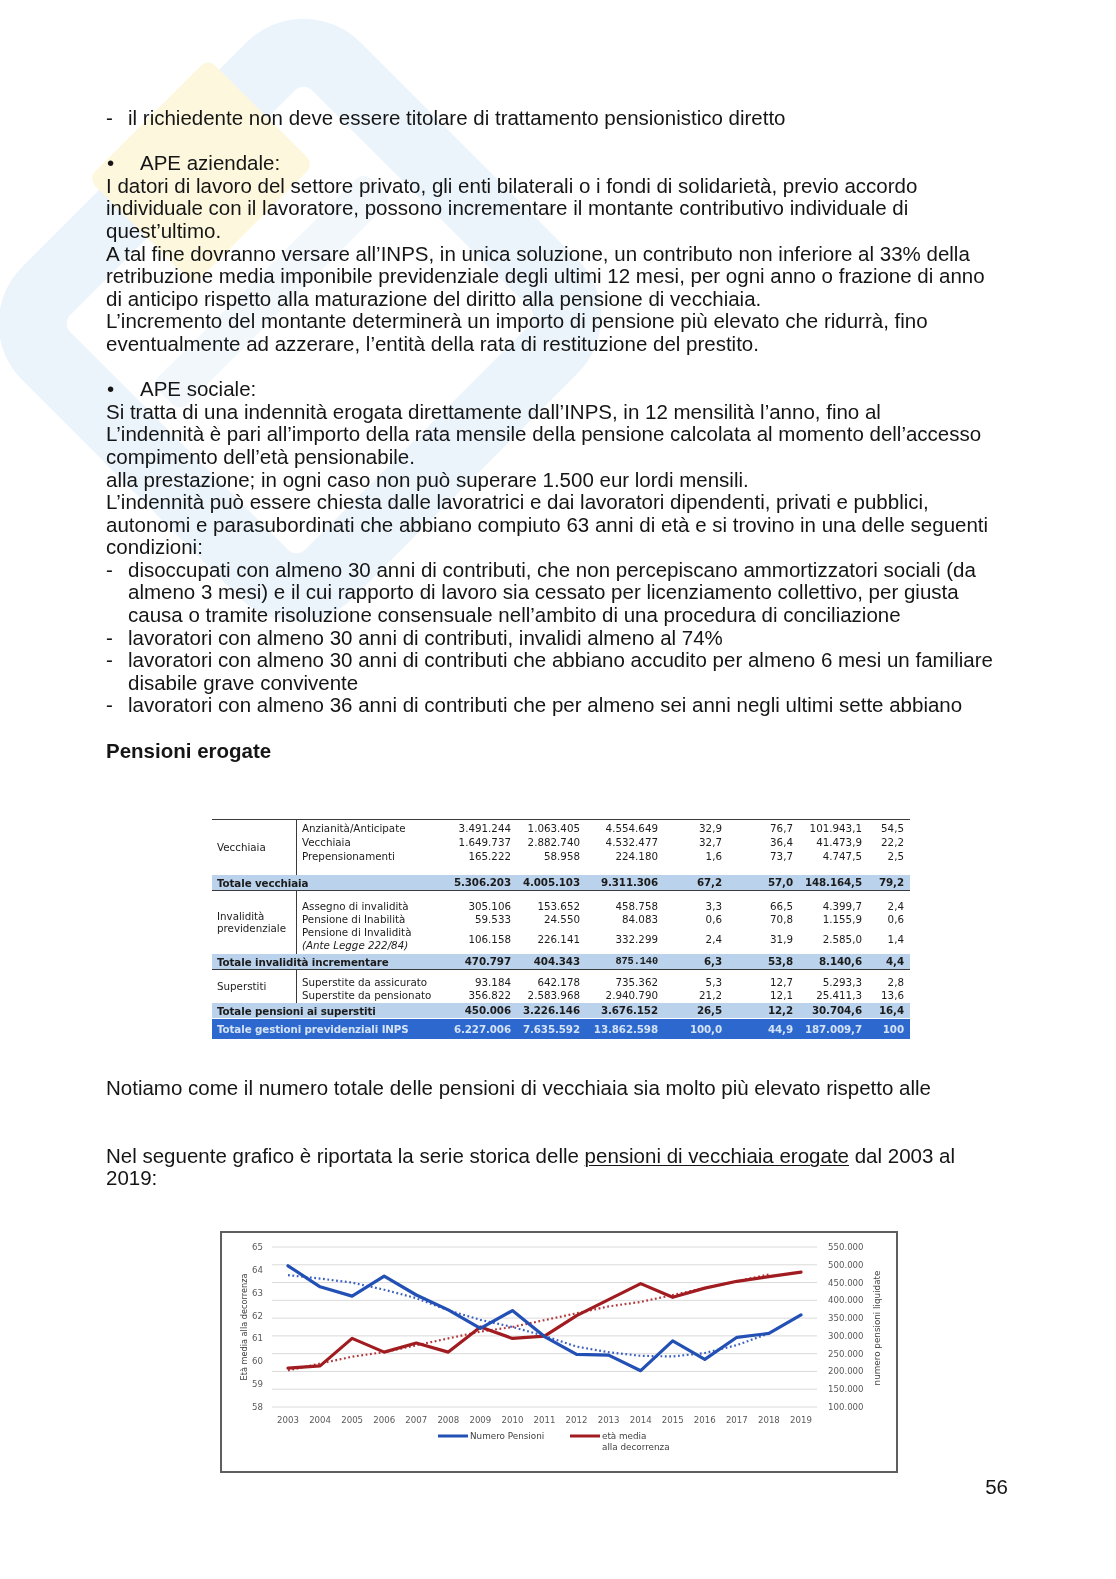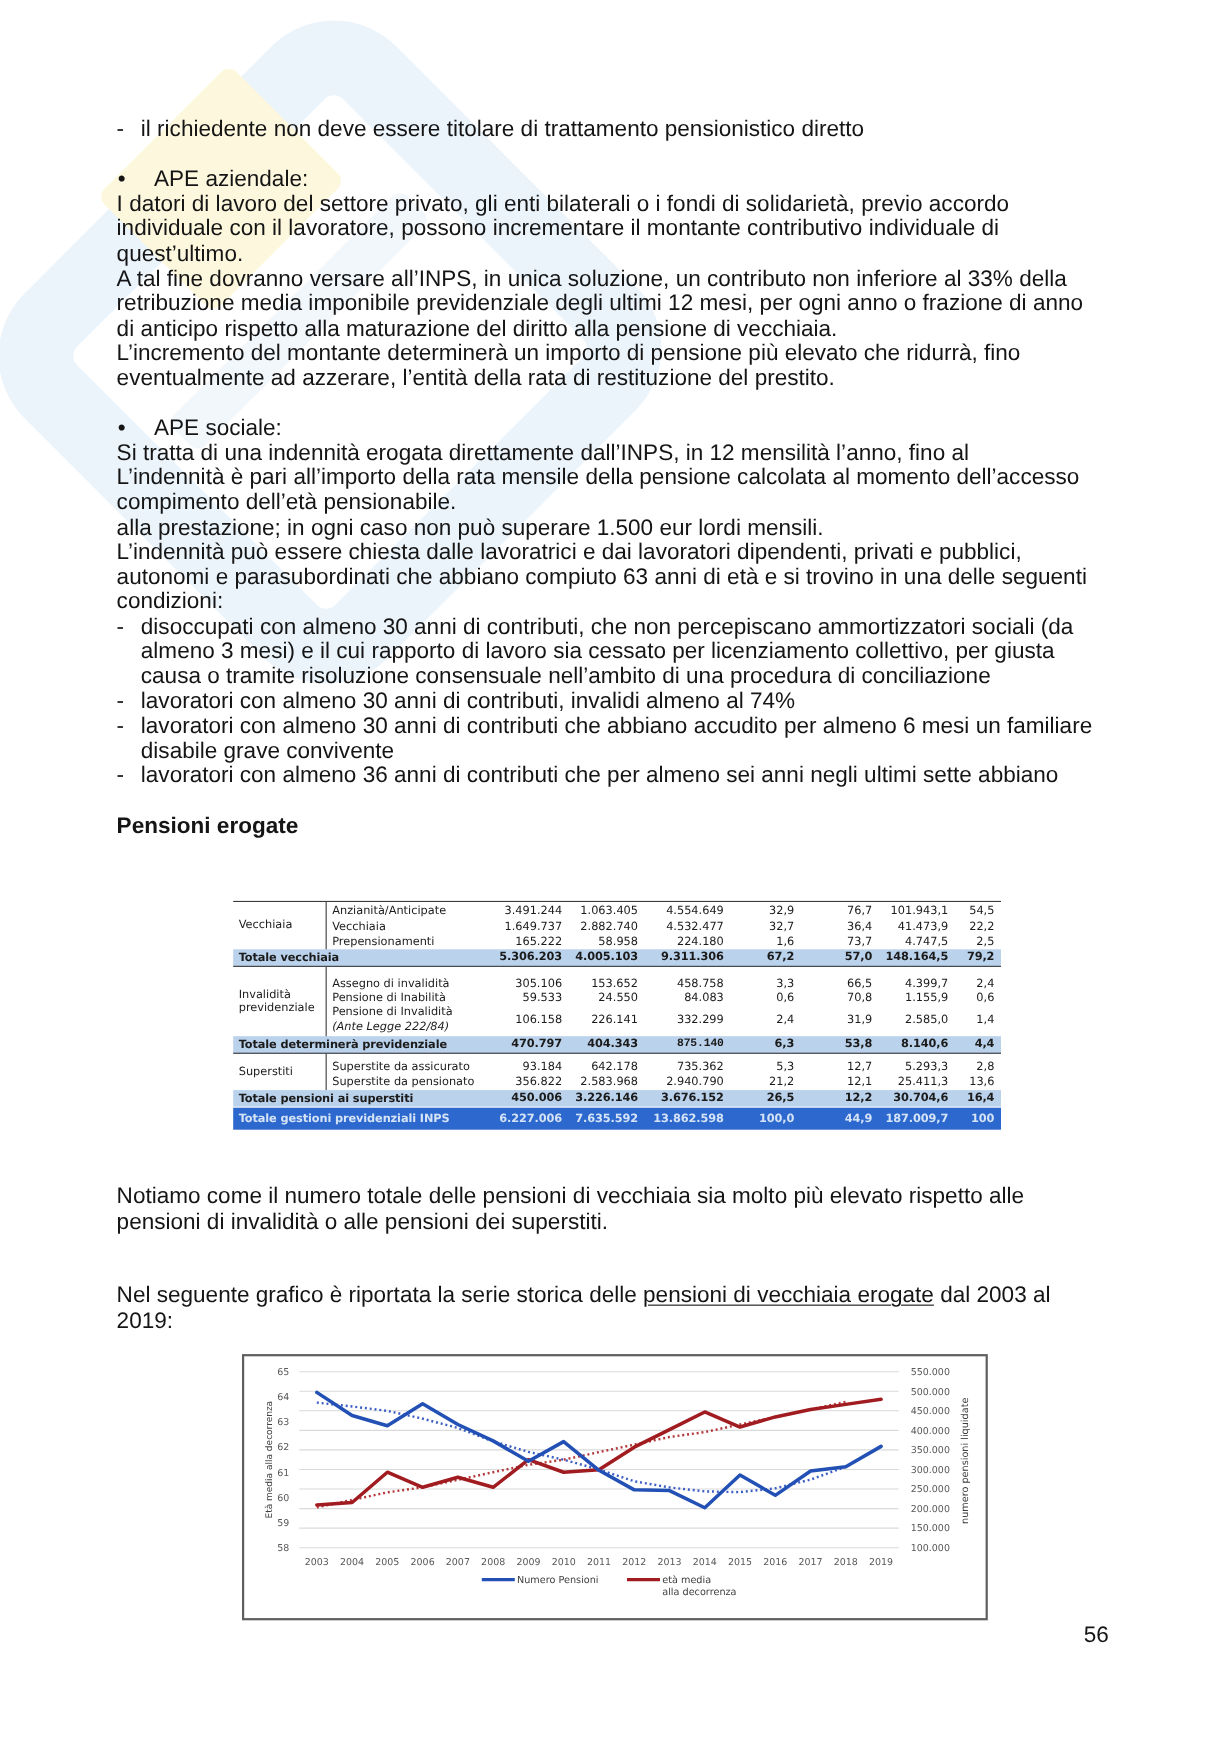--- a/index.html
+++ b/index.html
@@ -112,21 +112,21 @@
     <div class="gap"></div>
 
     <div class="ln bold">Pensioni erogate</div>
   </div>
 
   <div id="ptable">
       <div class="grp">
         <div class="glabel">
           <span>Vecchiaia</span>
         </div>
-        <div class="grows" style="padding-top: 1px; padding-bottom: 0px;">
+        <div class="grows" style="padding-top: 1px; padding-bottom: 12px;">
           <div class="row" style="height: 14px;">
             <div class="sub">
               <div>Anzianità/Anticipate</div>
             </div>
             <div class="cell" style="width: 84px;">3.491.244</div>
             <div class="cell" style="width: 69px;">1.063.405</div>
             <div class="cell" style="width: 78px;">4.554.649</div>
             <div class="cell it" style="width: 64px;">32,9</div>
             <div class="cell" style="width: 71px;">76,7</div>
             <div class="cell" style="width: 69px;">101.943,1</div>
@@ -214,21 +214,21 @@
             <div class="cell" style="width: 78px;">332.299</div>
             <div class="cell it" style="width: 64px;">2,4</div>
             <div class="cell" style="width: 71px;">31,9</div>
             <div class="cell" style="width: 69px;">2.585,0</div>
             <div class="cell it" style="width: 42px;">1,4</div>
             <div class="pad"></div>
           </div>
         </div>
       </div>
       <div class="tot bb" style="background: rgb(186, 210, 235);">
-        <div class="tlabel">Totale determinerà previdenziale</div>
+        <div class="tlabel">Totale invalidità incrementare</div>
         <div class="cell" style="width: 84px;">470.797</div>
         <div class="cell" style="width: 69px;">404.343</div>
         <div class="cell" style="width: 78px; font-family: Liberation Mono, monospace;">875.140</div>
         <div class="cell it" style="width: 64px;">6,3</div>
         <div class="cell" style="width: 71px;">53,8</div>
         <div class="cell" style="width: 69px;">8.140,6</div>
         <div class="cell it" style="width: 42px;">4,4</div>
         <div class="pad"></div>
       </div>
       <div class="grp">
@@ -283,21 +283,20 @@
         <div class="cell it" style="width: 64px;">100,0</div>
         <div class="cell" style="width: 71px;">44,9</div>
         <div class="cell" style="width: 69px;">187.009,7</div>
         <div class="cell it" style="width: 42px;">100</div>
         <div class="pad"></div>
       </div>
     </div>
 
   <div class="txt" style="top:1077px;">
     <div class="ln">Notiamo come il numero totale delle pensioni di vecchiaia sia molto più elevato rispetto alle</div>
-    <div class="ln">pensioni di invalidità o alle pensioni dei superstiti.</div>
     <div class="gap"></div>
     <div class="gap"></div>
     <div class="ln"><span>Nel seguente grafico è riportata la serie storica delle </span><span class="ul">pensioni di vecchiaia erogate</span><span> dal 2003 al</span></div>
     <div class="ln">2019:</div>
   </div>
 
   <div id="chart-frame">
     <svg id="chart-svg" viewBox="0 0 674 238">
         <line x1="50" x2="595" y1="14" y2="14" stroke="#dadada" stroke-width="1"></line>
         <text x="606" y="17" font-size="8.6" fill="#595959">550.000</text>

